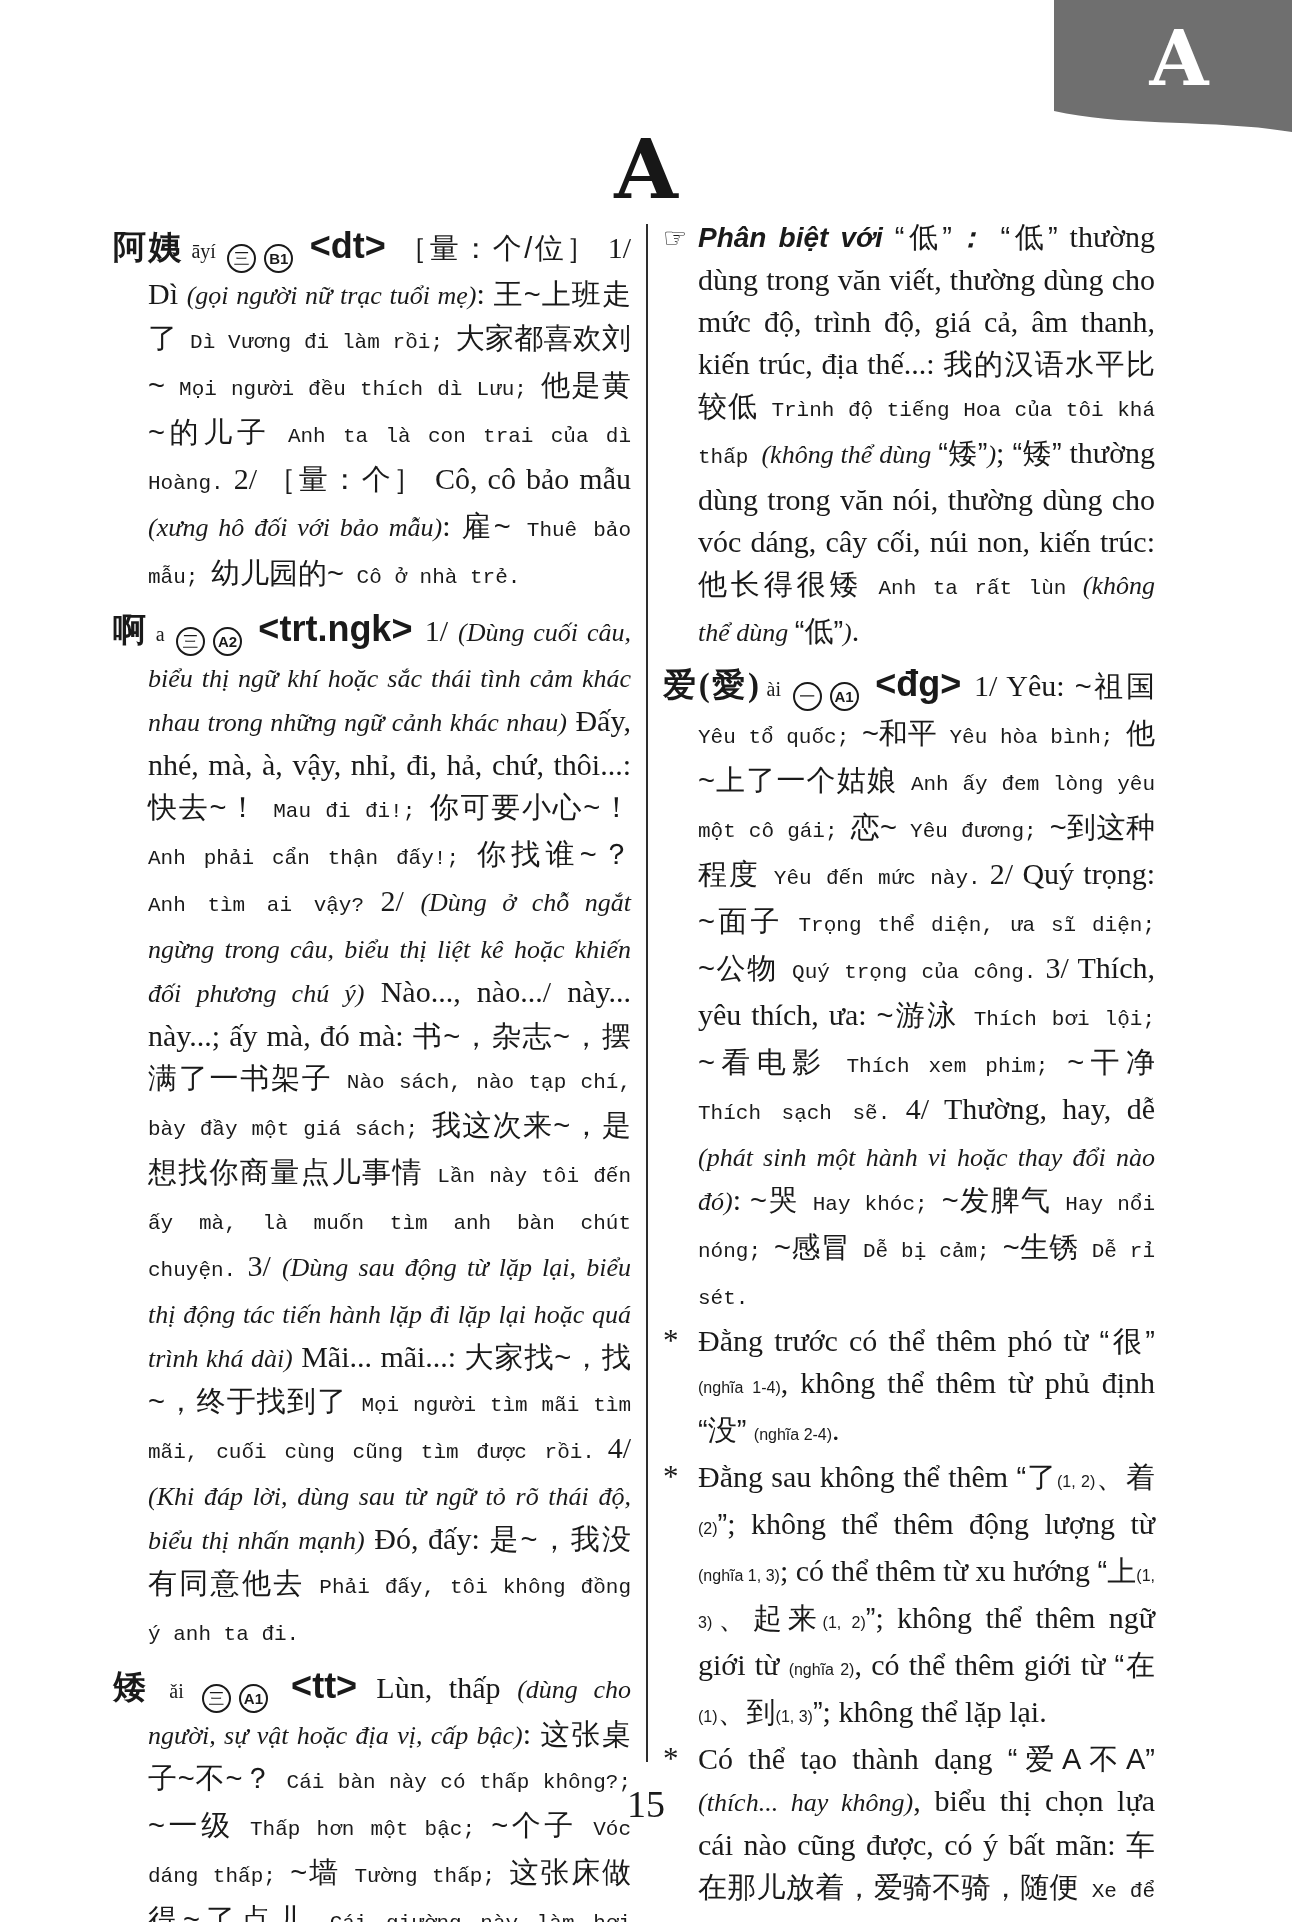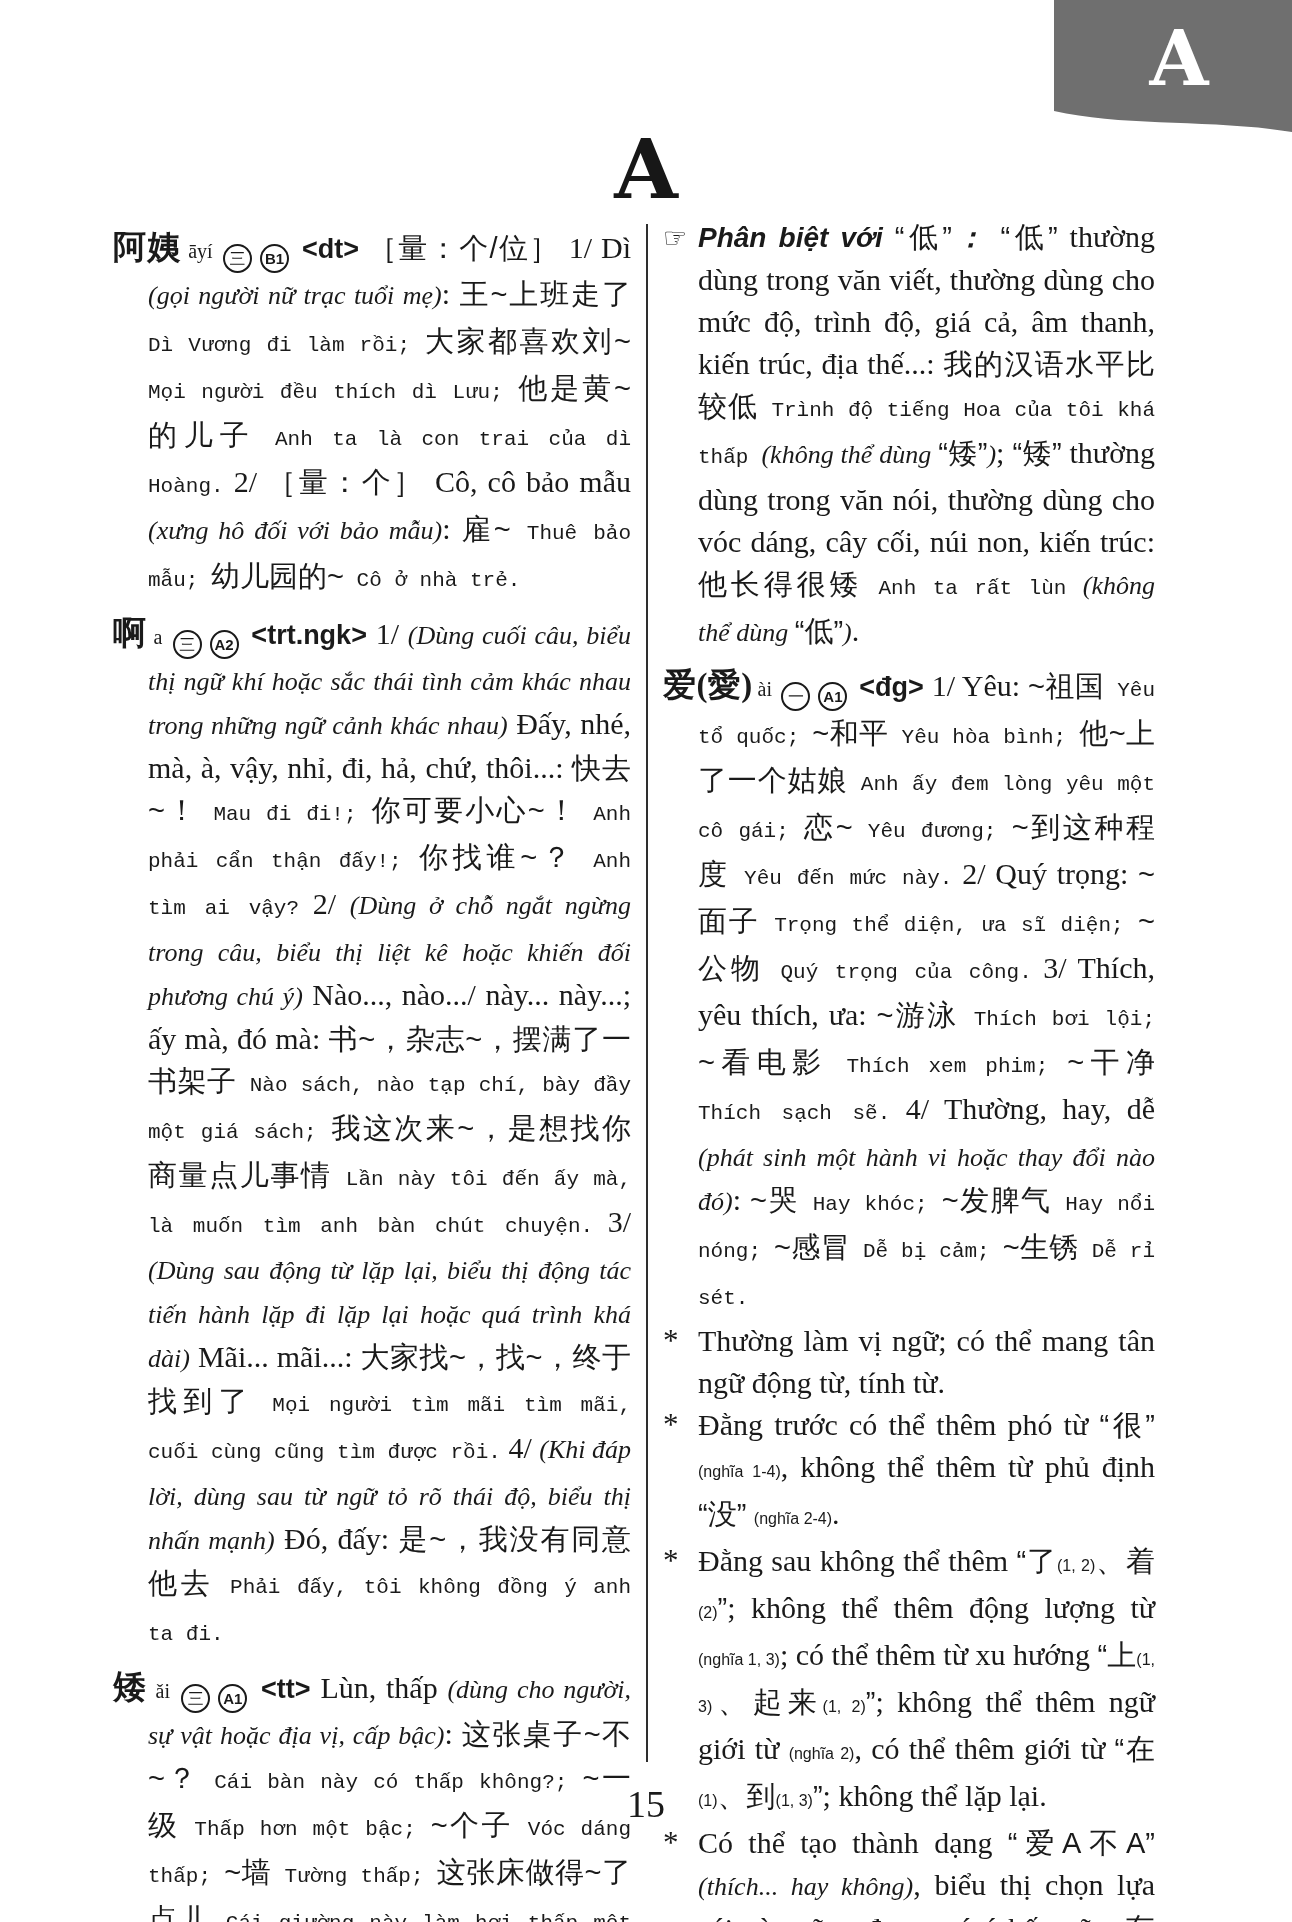--- a/index.html
+++ b/index.html
@@ -24,21 +24,21 @@
   .divider{position:absolute;left:646px;top:224px;width:2px;height:1538px;background:#2e2e2e;}
 
   .para{padding-left:35px;text-indent:-35px;}
   .marker{display:inline-block;width:35px;text-indent:0;}
   .note .marker{font-family:"DejaVu Sans",sans-serif;font-size:27px;}
   .bullet .marker{font-size:30px;}
   .star .marker{font-size:31px;}
 
   .run-hw{font-weight:bold;font-size:33px;}
   .run-pinyin{font-size:20px;}
-  .run-pos{font-family:"Liberation Sans",sans-serif;font-weight:bold;font-size:27px;}
+  .run-pos{font-family:"Liberation Sans",sans-serif;font-weight:bold;font-size:36px;}
   .run-serif{font-size:30px;}
   .run-italic{font-style:italic;font-size:26px;}
   .run-cjk{font-size:29px;font-family:Liberation Sans, sans-serif;}
   .run-viet{font-family:Liberation Mono, monospace;font-size:21px;}
   .run-viet-bold{font-family:"Liberation Sans",sans-serif;font-weight:bold;font-size:28px;font-style:italic;}
   .run-sans{font-family:"Liberation Sans",sans-serif;font-size:16px;}
 
   .circle{display:inline-block;width:29px;height:29px;border:2px solid #1a1a1a;border-radius:50%;
       text-align:center;vertical-align:-6px;margin:0 4px;text-indent:0;box-sizing:border-box;}
   .circle.circled{font-size:16px;line-height:25px;}
@@ -63,21 +63,20 @@
 
   <div class="column" id="col-left">
       <div class="para entry"><span class="run-hw">阿姨</span><span class="run-pinyin"> āyí </span><span class="circle circled">三</span><span class="circle level">B1</span><span class="run-pos"> &lt;dt&gt; </span><span class="run-cjk">［量：个/位］</span><span class="run-serif"> 1/ Dì </span><span class="run-italic">(gọi người nữ trạc tuổi mẹ)</span><span class="run-serif">: </span><span class="run-cjk">王~上班走了</span><span class="run-viet"> Dì Vương đi làm rồi; </span><span class="run-cjk">大家都喜欢刘~</span><span class="run-viet"> Mọi người đều thích dì Lưu; </span><span class="run-cjk">他是黄~的儿子</span><span class="run-viet"> Anh ta là con trai của dì Hoàng.</span><span class="run-serif"> 2/ </span><span class="run-cjk">［量：个］</span><span class="run-serif"> Cô, cô bảo mẫu </span><span class="run-italic">(xưng hô đối với bảo mẫu)</span><span class="run-serif">: </span><span class="run-cjk">雇~</span><span class="run-viet"> Thuê bảo mẫu; </span><span class="run-cjk">幼儿园的~</span><span class="run-viet"> Cô ở nhà trẻ.</span></div>
       <div class="para entry"><span class="run-hw">啊</span><span class="run-pinyin"> a </span><span class="circle circled">三</span><span class="circle level">A2</span><span class="run-pos"> &lt;trt.ngk&gt; </span><span class="run-serif">1/ </span><span class="run-italic">(Dùng cuối câu, biểu thị ngữ khí hoặc sắc thái tình cảm khác nhau trong những ngữ cảnh khác nhau)</span><span class="run-serif"> Đấy, nhé, mà, à, vậy, nhỉ, đi, hả, chứ, thôi...: </span><span class="run-cjk">快去~！</span><span class="run-viet"> Mau đi đi!; </span><span class="run-cjk">你可要小心~！</span><span class="run-viet"> Anh phải cẩn thận đấy!; </span><span class="run-cjk">你找谁~？</span><span class="run-viet"> Anh tìm ai vậy?</span><span class="run-serif"> 2/ </span><span class="run-italic">(Dùng ở chỗ ngắt ngừng trong câu, biểu thị liệt kê hoặc khiến đối phương chú ý)</span><span class="run-serif"> Nào..., nào.../ này... này...; ấy mà, đó mà: </span><span class="run-cjk">书~，杂志~，摆满了一书架子</span><span class="run-viet"> Nào sách, nào tạp chí, bày đầy một giá sách; </span><span class="run-cjk">我这次来~，是想找你商量点儿事情</span><span class="run-viet"> Lần này tôi đến ấy mà, là muốn tìm anh bàn chút chuyện.</span><span class="run-serif"> 3/ </span><span class="run-italic">(Dùng sau động từ lặp lại, biểu thị động tác tiến hành lặp đi lặp lại hoặc quá trình khá dài)</span><span class="run-serif"> Mãi... mãi...: </span><span class="run-cjk">大家找~，找~，终于找到了</span><span class="run-viet"> Mọi người tìm mãi tìm mãi, cuối cùng cũng tìm được rồi.</span><span class="run-serif"> 4/ </span><span class="run-italic">(Khi đáp lời, dùng sau từ ngữ tỏ rõ thái độ, biểu thị nhấn mạnh)</span><span class="run-serif"> Đó, đấy: </span><span class="run-cjk">是~，我没有同意他去</span><span class="run-viet"> Phải đấy, tôi không đồng ý anh ta đi.</span></div>
       <div class="para entry"><span class="run-hw">矮</span><span class="run-pinyin"> ǎi </span><span class="circle circled">三</span><span class="circle level">A1</span><span class="run-pos"> &lt;tt&gt; </span><span class="run-serif">Lùn, thấp </span><span class="run-italic">(dùng cho người, sự vật hoặc địa vị, cấp bậc)</span><span class="run-serif">: </span><span class="run-cjk">这张桌子~不~？</span><span class="run-viet"> Cái bàn này có thấp không?; </span><span class="run-cjk">~一级</span><span class="run-viet"> Thấp hơn một bậc; </span><span class="run-cjk">~个子</span><span class="run-viet"> Vóc dáng thấp; </span><span class="run-cjk">~墙</span><span class="run-viet"> Tường thấp; </span><span class="run-cjk">这张床做得~了点儿</span><span class="run-viet"> Cái giường này làm hơi thấp một chút.</span></div>
     </div>
   <div class="divider"></div>
   <div class="column" id="col-right">
       <div class="para note"><span class="marker">☞</span><span class="run-viet-bold">Phân biệt với </span><span class="run-cjk">“低”</span><span class="run-viet-bold">：</span><span class="run-serif"> </span><span class="run-cjk">“低”</span><span class="run-serif"> thường dùng trong văn viết, thường dùng cho mức độ, trình độ, giá cả, âm thanh, kiến trúc, địa thế...: </span><span class="run-cjk">我的汉语水平比较低</span><span class="run-viet"> Trình độ tiếng Hoa của tôi khá thấp </span><span class="run-italic">(không thể dùng </span><span class="run-cjk">“矮”</span><span class="run-italic">)</span><span class="run-serif">; </span><span class="run-cjk">“矮”</span><span class="run-serif"> thường dùng trong văn nói, thường dùng cho vóc dáng, cây cối, núi non, kiến trúc: </span><span class="run-cjk">他长得很矮</span><span class="run-viet"> Anh ta rất lùn </span><span class="run-italic">(không thể dùng </span><span class="run-cjk">“低”</span><span class="run-italic">)</span><span class="run-serif">.</span></div>
       <div class="para entry"><span class="run-hw">爱(愛)</span><span class="run-pinyin"> ài </span><span class="circle circled">一</span><span class="circle level">A1</span><span class="run-pos"> &lt;đg&gt; </span><span class="run-serif">1/ Yêu: </span><span class="run-cjk">~祖国</span><span class="run-viet"> Yêu tổ quốc; </span><span class="run-cjk">~和平</span><span class="run-viet"> Yêu hòa bình; </span><span class="run-cjk">他~上了一个姑娘</span><span class="run-viet"> Anh ấy đem lòng yêu một cô gái; </span><span class="run-cjk">恋~</span><span class="run-viet"> Yêu đương; </span><span class="run-cjk">~到这种程度</span><span class="run-viet"> Yêu đến mức này.</span><span class="run-serif"> 2/ Quý trọng: </span><span class="run-cjk">~面子</span><span class="run-viet"> Trọng thể diện, ưa sĩ diện; </span><span class="run-cjk">~公物</span><span class="run-viet"> Quý trọng của công.</span><span class="run-serif"> 3/ Thích, yêu thích, ưa: </span><span class="run-cjk">~游泳</span><span class="run-viet"> Thích bơi lội; </span><span class="run-cjk">~看电影</span><span class="run-viet"> Thích xem phim; </span><span class="run-cjk">~干净</span><span class="run-viet"> Thích sạch sẽ.</span><span class="run-serif"> 4/ Thường, hay, dễ </span><span class="run-italic">(phát sinh một hành vi hoặc thay đổi nào đó)</span><span class="run-serif">: </span><span class="run-cjk">~哭</span><span class="run-viet"> Hay khóc; </span><span class="run-cjk">~发脾气</span><span class="run-viet"> Hay nổi nóng; </span><span class="run-cjk">~感冒</span><span class="run-viet"> Dễ bị cảm; </span><span class="run-cjk">~生锈</span><span class="run-viet"> Dễ rỉ sét.</span></div>
-      <div class="para star"><span class="marker">*</span><span class="run-serif">Thường làm vị ngữ; có thể mang tân ngữ động từ, tính từ.</span></div>
       <div class="para star"><span class="marker">*</span><span class="run-serif">Đằng trước có thể thêm phó từ </span><span class="run-cjk">“很”</span><span class="run-serif"> </span><span class="run-sans">(nghĩa 1-4)</span><span class="run-serif">, không thể thêm từ phủ định </span><span class="run-cjk">“没”</span><span class="run-serif"> </span><span class="run-sans">(nghĩa 2-4)</span><span class="run-serif">.</span></div>
       <div class="para star"><span class="marker">*</span><span class="run-serif">Đằng sau không thể thêm </span><span class="run-cjk">“了</span><span class="run-sans">(1, 2)</span><span class="run-cjk">、着</span><span class="run-sans">(2)</span><span class="run-cjk">”</span><span class="run-serif">; không thể thêm động lượng từ </span><span class="run-sans">(nghĩa 1, 3)</span><span class="run-serif">; có thể thêm từ xu hướng </span><span class="run-cjk">“上</span><span class="run-sans">(1, 3)</span><span class="run-cjk">、起来</span><span class="run-sans">(1, 2)</span><span class="run-cjk">”</span><span class="run-serif">; không thể thêm ngữ giới từ </span><span class="run-sans">(nghĩa 2)</span><span class="run-serif">, có thể thêm giới từ </span><span class="run-cjk">“在</span><span class="run-sans">(1)</span><span class="run-cjk">、到</span><span class="run-sans">(1, 3)</span><span class="run-cjk">”</span><span class="run-serif">; không thể lặp lại.</span></div>
       <div class="para star"><span class="marker">*</span><span class="run-serif">Có thể tạo thành dạng </span><span class="run-cjk">“爱A不A”</span><span class="run-serif"> </span><span class="run-italic">(thích... hay không)</span><span class="run-serif">, biểu thị chọn lựa cái nào cũng được, có ý bất mãn: </span><span class="run-cjk">车在那儿放着，爱骑不骑，随便</span><span class="run-viet"> Xe để ở đó, thích đi hay không thì tùy.</span></div>
     </div>
 
   <div class="page-number">15</div>
 
 </div>
 
 </body></html>

